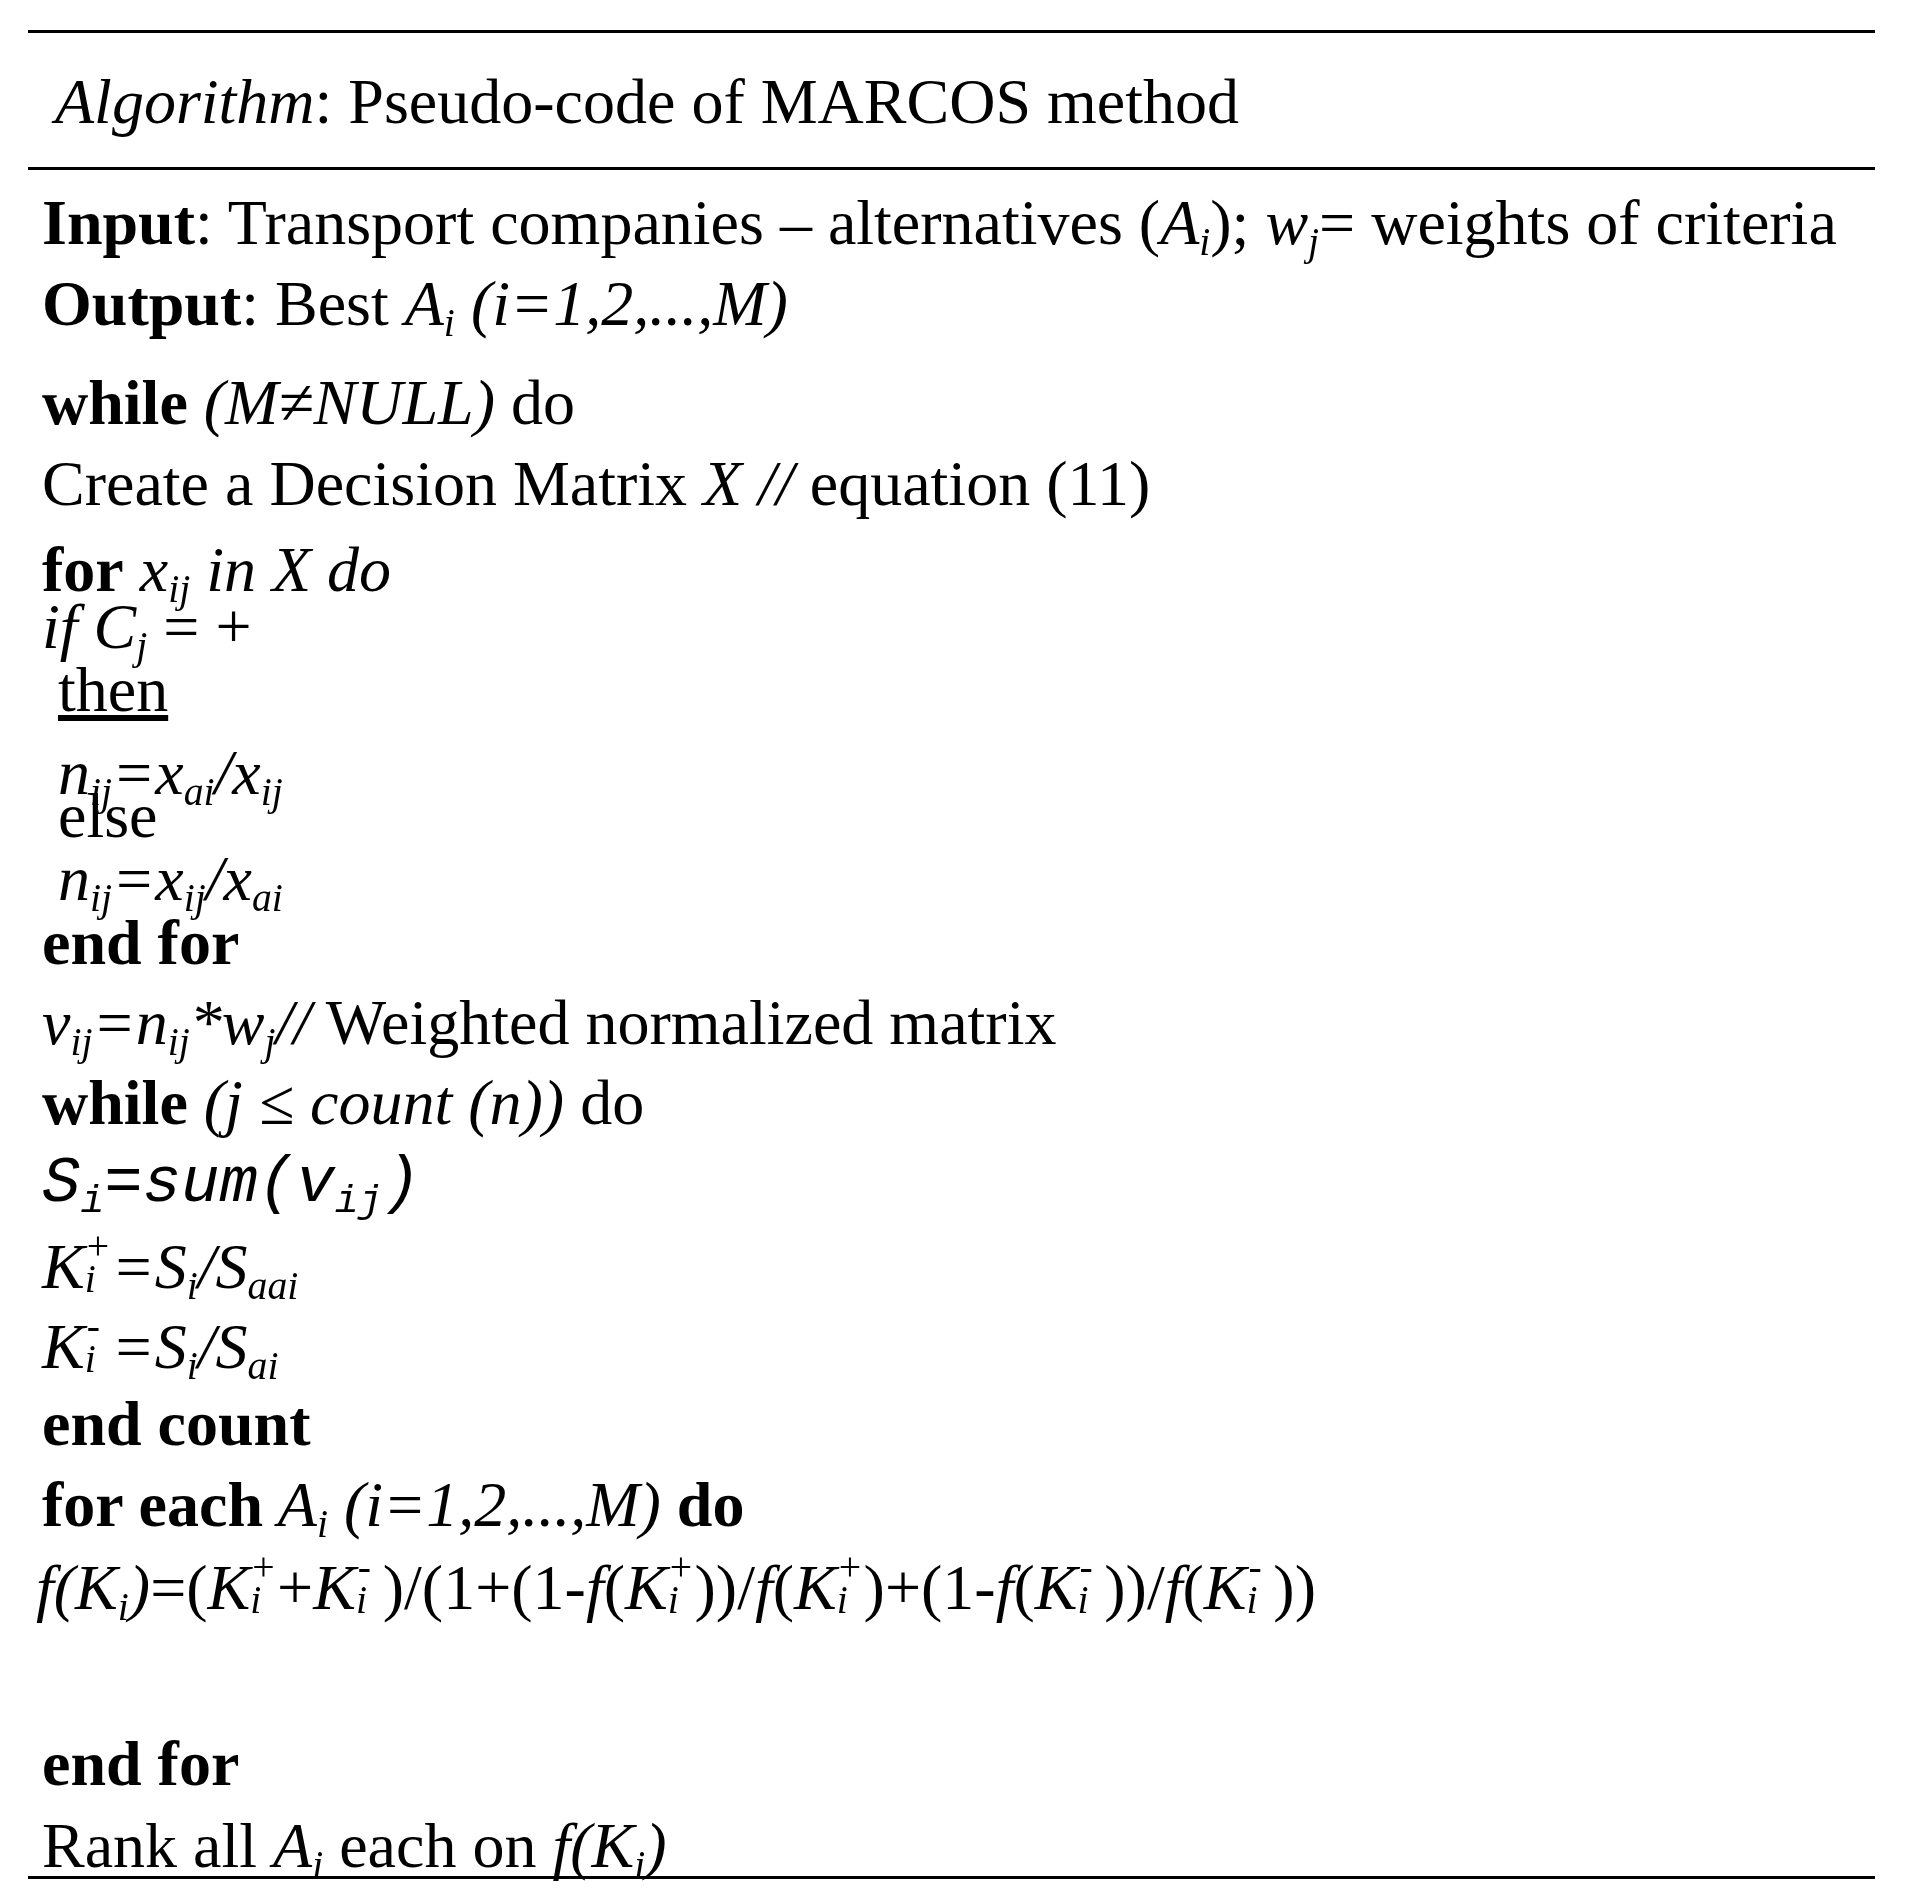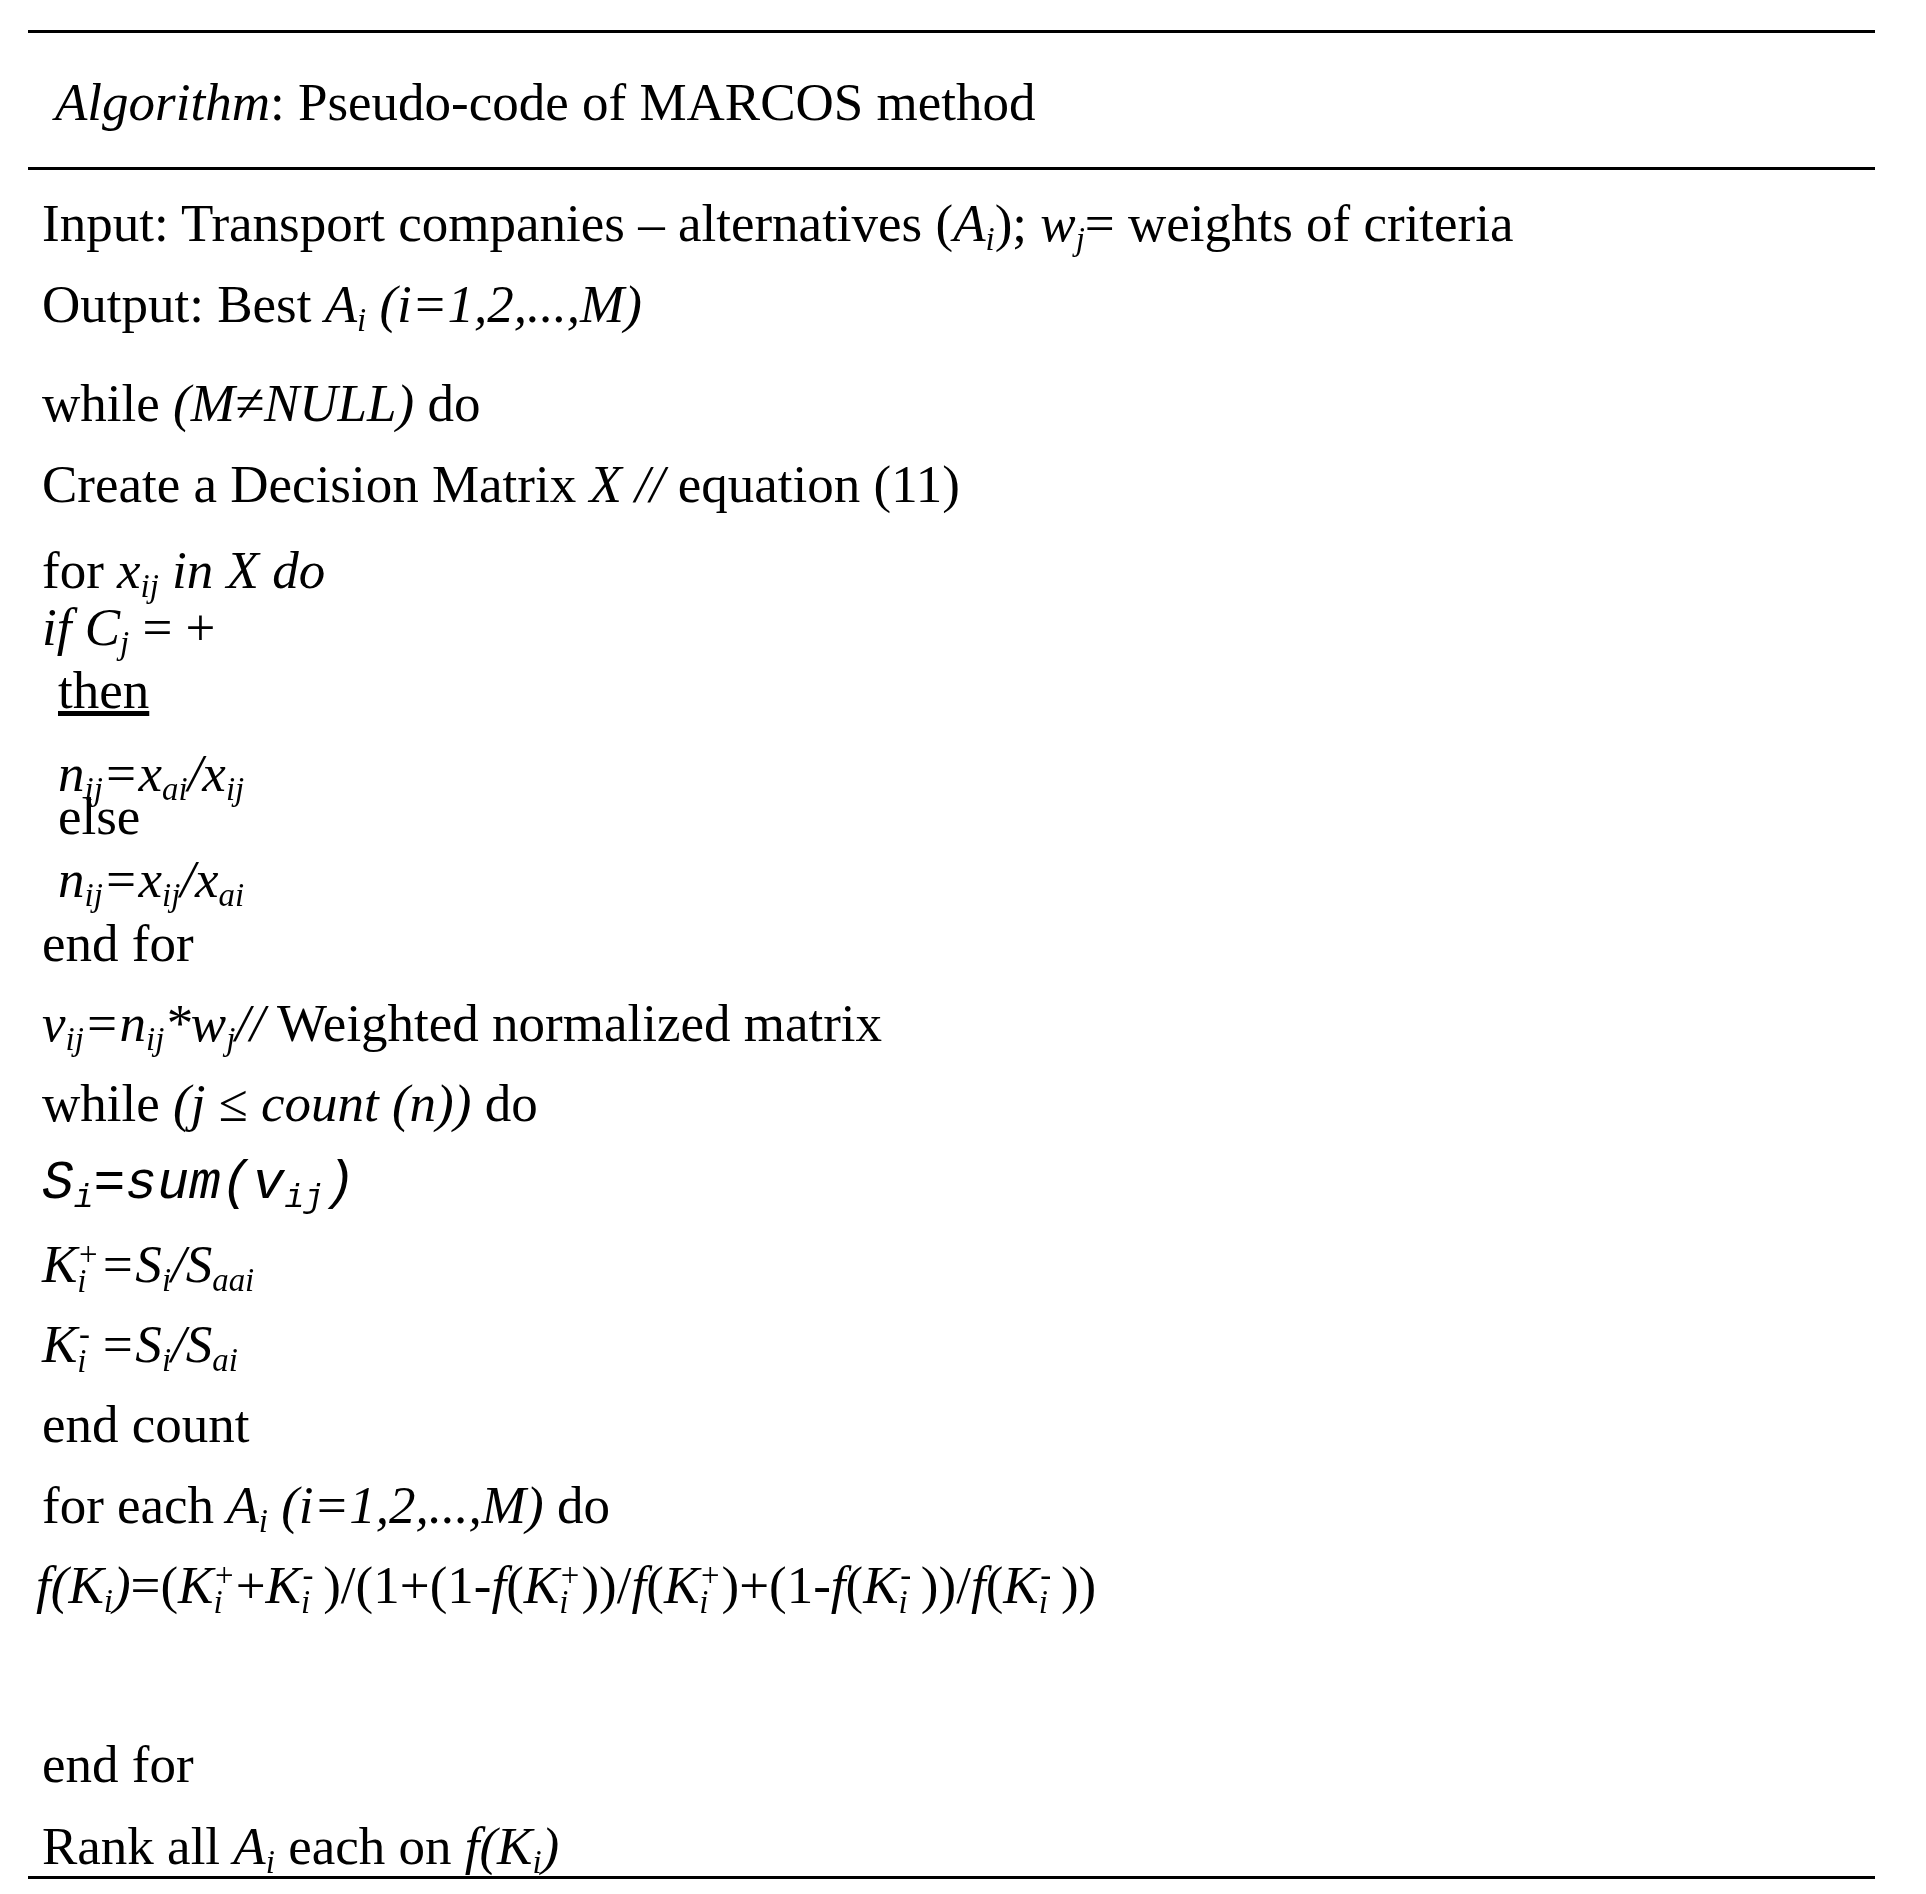--- a/index.html
+++ b/index.html
@@ -1,22 +1,22 @@
 <!DOCTYPE html>
 <html style="font-size:11.6px"><head>
 <meta charset="utf-8">
 <style>
   html, body { margin: 0; padding: 0; background: #ffffff; }
   body { width: 1926px; height: 1895px; position: relative; overflow: hidden;
          font-family: "Liberation Serif", "DejaVu Serif", serif; color: #000; }
   .rule { position: absolute; left: 28px; width: 1847px; height: 2.9px; background: #000; }
-  .line { position: absolute; left: 42px; font-size: 53px; line-height: 80px; height: 80px; white-space: nowrap; }
+  .line { position: absolute; left: 42px; font-size: 64px; line-height: 80px; height: 80px; white-space: nowrap; }
   .title { left: 55px; }
   .indent { left: 58px; }
-  .kw { font-weight: normal; }
+  .kw { font-weight: bold; }
   i, .it { font-style: italic; }
   sub { font-size: 0.62em; vertical-align: -0.28em; line-height: 0; }
   .subsup { display: inline-block; position: relative; width: 0.42em; height: 1em; vertical-align: baseline; }
   .subsup .s-up { position: absolute; left: 0.05em; top: -0.45em; font-size: 0.62em; font-style: normal; }
   .subsup .s-dn { position: absolute; left: 0; top: 0.38em; font-size: 0.62em; font-style: italic; }
 </style>
 </head>
 <body>
 
 <div class="rule" style="top:30px;"></div>

